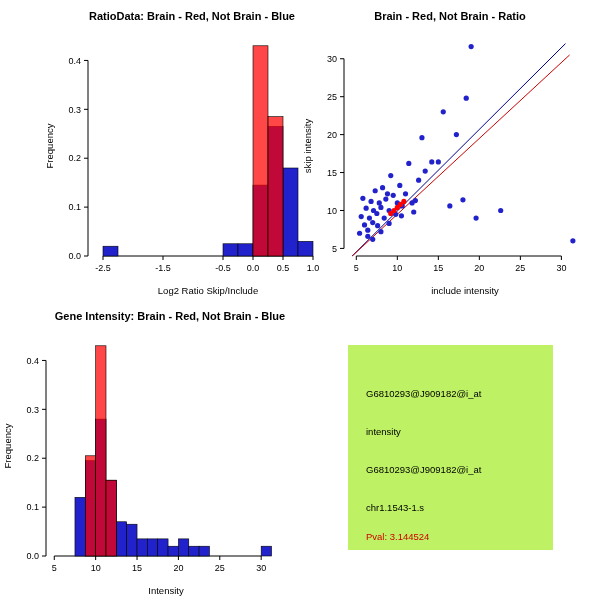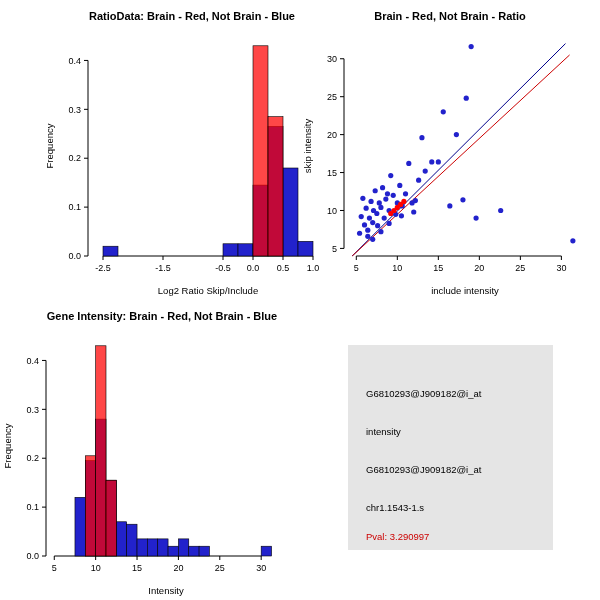--- a/index.html
+++ b/index.html
@@ -32,21 +32,21 @@
   .tick-label {
     font-size: 9px;
     fill: #000;
   }
   .axis-title {
     font-size: 9.5px;
     fill: #000;
   }
   .info-box {
     position: absolute;
-    background: #e5e5e5;
+    background: #bef264;
   }
   .info-line {
     position: absolute;
     font-size: 9.5px;
     color: #000;
     white-space: nowrap;
   }
   .info-line.pval {
     color: #cc0000;
   }
@@ -184,21 +184,21 @@
         <circle cx="90.7593220338983" cy="191.51724137931035" r="2.6" fill="#ff0000"></circle>
         <circle cx="94.0406779661017" cy="188.48275862068965" r="2.6" fill="#ff0000"></circle>
         <circle cx="97.32203389830508" cy="185.44827586206895" r="2.6" fill="#ff0000"></circle>
         <circle cx="100.60338983050848" cy="182.41379310344826" r="2.6" fill="#ff0000"></circle>
         <circle cx="103.88474576271187" cy="179.3793103448276" r="2.6" fill="#ff0000"></circle>
       </svg>
   </div>
 </div>
 
 <div class="panel" style="left:0px; top:300px; width:300px; height:300px;">
-  <div class="panel-title" style="position:absolute; left:12px; top:10px; width:300px;">Gene Intensity: Brain - Red, Not Brain - Blue</div>
+  <div class="panel-title" style="position:absolute; left:0; top:10px; width:300px;padding-left:20px;">Gene Intensity: Brain - Red, Not Brain - Blue</div>
   <div class="plot-area" style="left:0px; top:22px;">
     <svg id="svg-hist-intensity" width="300" height="278">
         <line x1="54.275862068965516" y1="234" x2="261.1724137931035" y2="234" stroke="#000" stroke-width="1"></line>
         <line x1="46" y1="234" x2="46" y2="38.44444444444443" stroke="#000" stroke-width="1"></line>
         <line x1="54.275862068965516" y1="234" x2="54.275862068965516" y2="238" stroke="#000" stroke-width="1"></line>
         <text x="54.275862068965516" y="249" text-anchor="middle" class="tick-label">5</text>
         <line x1="95.65517241379311" y1="234" x2="95.65517241379311" y2="238" stroke="#000" stroke-width="1"></line>
         <text x="95.65517241379311" y="249" text-anchor="middle" class="tick-label">10</text>
         <line x1="137.0344827586207" y1="234" x2="137.0344827586207" y2="238" stroke="#000" stroke-width="1"></line>
         <text x="137.0344827586207" y="249" text-anchor="middle" class="tick-label">15</text>
@@ -239,14 +239,14 @@
         <rect x="106" y="158.22222222222223" width="10.34482758620689" height="75.77777777777777" fill="#ff0000" fill-opacity="0.72" stroke="#000" stroke-width="0.6"></rect>
       </svg>
   </div>
 </div>
 
 <div class="info-box" style="left:348px; top:345px; width:205px; height:205px;">
   <div class="info-line" style="left:18px; top:43px;">G6810293@J909182@i_at</div>
   <div class="info-line" style="left:18px; top:81px;">intensity</div>
   <div class="info-line" style="left:18px; top:119px;">G6810293@J909182@i_at</div>
   <div class="info-line" style="left:18px; top:157px;">chr1.1543-1.s</div>
-  <div class="info-line pval" style="left:18px; top:186px;">Pval: 3.290997</div>
+  <div class="info-line pval" style="left:18px; top:186px;">Pval: 3.144524</div>
 </div>
 
 </body></html>

